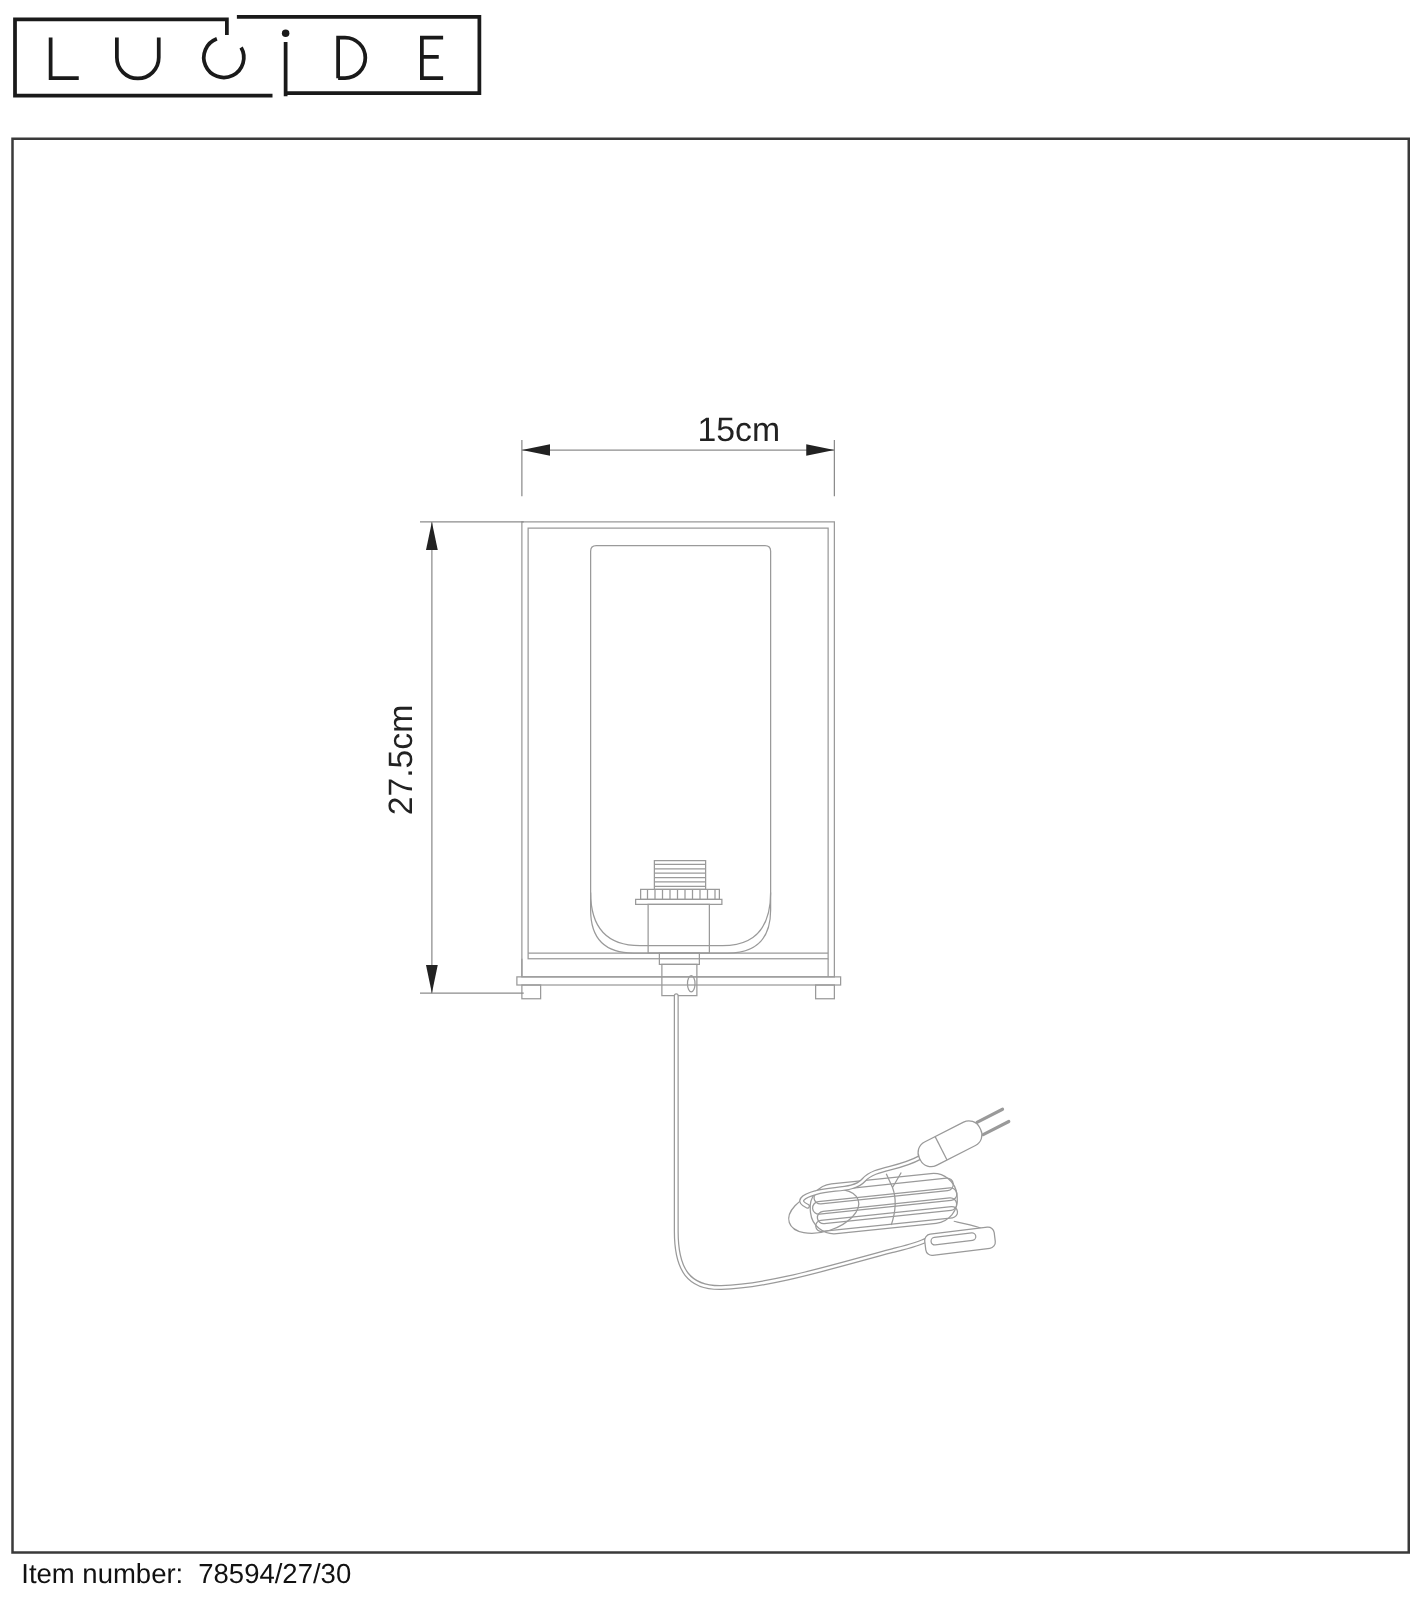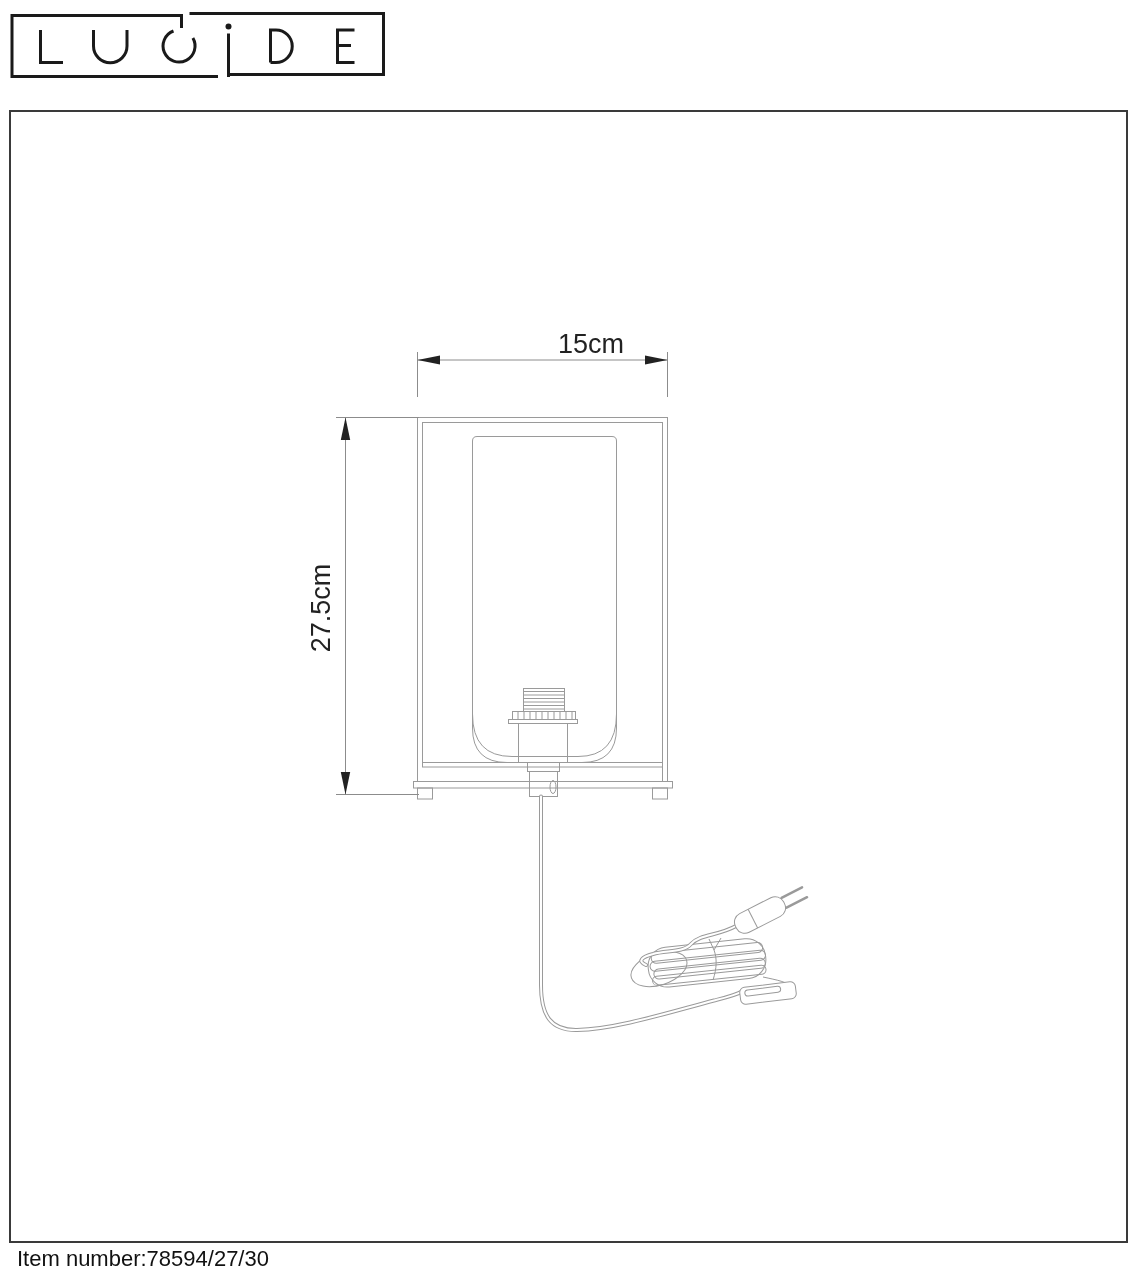--- a/index.html
+++ b/index.html
@@ -29,21 +29,21 @@
   .cable-inner{stroke:var(--background);stroke-width:2;fill:none;
     stroke-linecap:round;stroke-linejoin:round;}
   .prong{stroke:var(--drawing-line);stroke-width:2.5;stroke-linecap:round;fill:none;}
   .whitefill{fill:var(--background);}
   .dim-label{position:absolute;color:var(--dimension-text);font-size:27px;
     white-space:nowrap;}
   .dim-label.h{left:543px;top:329px;transform:translateX(-50%);margin-left:48px;}
   .dim-label.v{left:321px;top:608px;transform:translate(-50%,-50%) rotate(-90deg);}
   .footer{position:absolute;left:17px;top:1246px;color:var(--footer-text);
     font-size:22px;}
-  .footer .value{}
+  .footer .value{margin-left:12px;}
 </style>
 </head>
 <body>
 
 <div class="page">
 
   <svg class="logo-svg" viewBox="0 0 400 95" role="img" aria-label="LUCIDE">
     <g>
       <path class="logo-stroke" d="M 181.5 28 V 15.5 H 12 V 76.5 H 218"></path>
       <path class="logo-stroke" d="M 189.5 13.5 H 383.5 V 74.5 H 229.5"></path>

